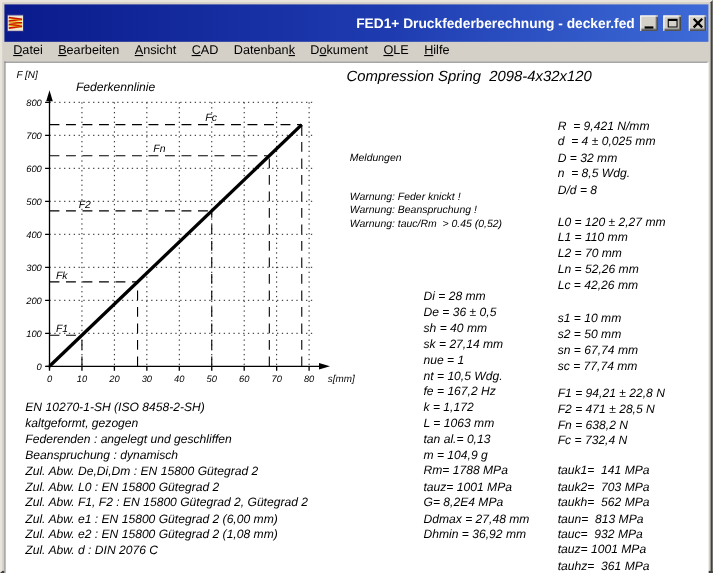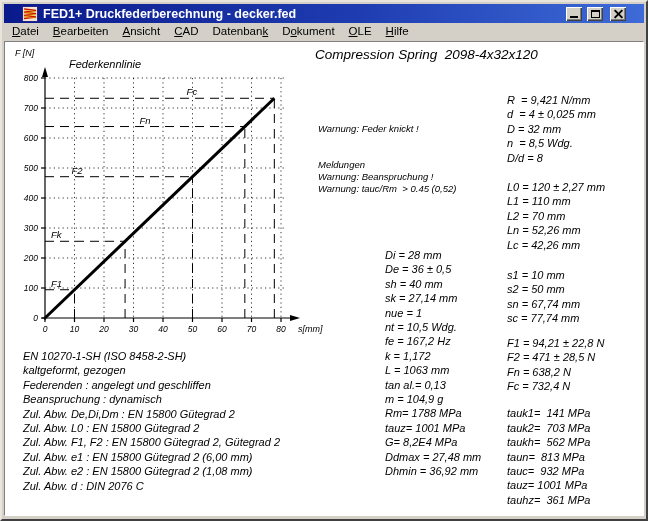--- a/index.html
+++ b/index.html
@@ -1,21 +1,21 @@
 <!DOCTYPE html>
 <html><head>
 <meta charset="utf-8">
 <style>
   html,body{margin:0;padding:0;background:#c0c0c0;}
   .window{position:relative;width:648px;height:521px;box-sizing:border-box;background:#d4d0c8;
     border-top:2px solid #e9e5dd;border-left:2px solid #e9e5dd;
     border-right:2px solid #404040;border-bottom:2px solid #404040;
     font-family:"Liberation Sans",sans-serif;}
-  .titlebar{height:19px;margin:2px 2px 0;background:linear-gradient(90deg,#0a1a8c 0%,#1e3cb0 55%,#3e6bd8 100%);
-    display:flex;align-items:center;gap:3px;padding:0 18px;}
+  .titlebar{height:34px;margin:2px 2px 0;background:linear-gradient(90deg,#0a1a8c 0%,#1e3cb0 55%,#3e6bd8 100%);
+    display:flex;align-items:center;gap:3px;padding:0 2px;text-align:right;}
   .app-icon{width:16px;height:16px;display:inline-block;flex:0 0 auto;}
   .title{flex:1;color:#fff;font-weight:bold;font-size:12.5px;white-space:nowrap;overflow:hidden;padding-left:2px;}
   .winbtn{width:16px;height:14px;background:#d4d0c8;border:0;padding:0;margin:0 0 0 2px;
     box-shadow:inset 1px 1px 0 #ffffff,inset -1px -1px 0 #404040,inset -2px -2px 0 #808080;
     display:flex;align-items:center;justify-content:center;cursor:default;}
   .winbtn.close{margin-left:4px;}
   .glyph-min{width:8px;height:2px;background:#000;margin-top:7px;}
   .glyph-max{width:9px;height:8px;border:1px solid #000;border-top-width:2px;box-sizing:border-box;}
   .glyph-close{position:relative;width:9px;height:9px;}
   .glyph-close::before,.glyph-close::after{content:"";position:absolute;left:-1px;top:3.5px;width:11px;height:2px;background:#000;}
@@ -159,22 +159,22 @@
         <text x="33" y="39" text-anchor="end" class="tick">800</text>
         <polyline points="40,276 269.33299999999997,56.28" class="series"></polyline>
         <text x="64" y="26" class="ctitle">Federkennlinie</text>
         <text x="10" y="14" class="clabel">F [N]</text>
         <text x="293" y="290" class="clabel">s[mm]</text>
       </svg>
 
     <div class="doc header-title">Compression Spring  2098-4x32x120</div>
 
     <div class="doc messages">
-      <div class="line">Warnung: Feder knickt !</div>
-    <div class="line">Meldungen</div><div class="line">Warnung: Beanspruchung !</div><div class="line">Warnung: tauc/Rm  &gt; 0.45 (0,52)</div></div>
+      <div class="line">Meldungen</div>
+    <div class="line">Warnung: Feder knickt !</div><div class="line">Warnung: Beanspruchung !</div><div class="line">Warnung: tauc/Rm  &gt; 0.45 (0,52)</div></div>
 
     <div class="doc midcol"><div class="line">Di = 28 mm</div><div class="line">De = 36 ± 0,5</div><div class="line">sh = 40 mm</div><div class="line">sk = 27,14 mm</div><div class="line">nue = 1</div><div class="line">nt = 10,5 Wdg.</div><div class="line">fe = 167,2 Hz</div><div class="line">k = 1,172</div><div class="line">L = 1063 mm</div><div class="line">tan al.= 0,13</div><div class="line">m = 104,9 g</div><div class="line">Rm= 1788 MPa</div><div class="line">tauz= 1001 MPa</div><div class="line">G= 8,2E4 MPa</div><div class="line">Ddmax = 27,48 mm</div><div class="line">Dhmin = 36,92 mm</div></div>
 
     <div class="doc rightcol"><div class="rc-group g0"><div class="line">R  = 9,421 N/mm</div><div class="line">d  = 4 ± 0,025 mm</div><div class="line">D = 32 mm</div><div class="line">n  = 8,5 Wdg.</div><div class="line">D/d = 8</div></div><div class="rc-group g1"><div class="line">L0 = 120 ± 2,27 mm</div><div class="line">L1 = 110 mm</div><div class="line">L2 = 70 mm</div><div class="line">Ln = 52,26 mm</div><div class="line">Lc = 42,26 mm</div></div><div class="rc-group g2"><div class="line">s1 = 10 mm</div><div class="line">s2 = 50 mm</div><div class="line">sn = 67,74 mm</div><div class="line">sc = 77,74 mm</div></div><div class="rc-group g3"><div class="line">F1 = 94,21 ± 22,8 N</div><div class="line">F2 = 471 ± 28,5 N</div><div class="line">Fn = 638,2 N</div><div class="line">Fc = 732,4 N</div></div><div class="rc-group g4"><div class="line">tauk1=  141 MPa</div><div class="line">tauk2=  703 MPa</div><div class="line">taukh=  562 MPa</div><div class="line">taun=  813 MPa</div><div class="line">tauc=  932 MPa</div><div class="line">tauz= 1001 MPa</div><div class="line">tauhz=  361 MPa</div></div></div>
 
     <div class="doc notes"><div class="line">EN 10270-1-SH (ISO 8458-2-SH)</div><div class="line">kaltgeformt, gezogen</div><div class="line">Federenden : angelegt und geschliffen</div><div class="line">Beanspruchung : dynamisch</div><div class="line">Zul. Abw. De,Di,Dm : EN 15800 Gütegrad 2</div><div class="line">Zul. Abw. L0 : EN 15800 Gütegrad 2</div><div class="line">Zul. Abw. F1, F2 : EN 15800 Gütegrad 2, Gütegrad 2</div><div class="line">Zul. Abw. e1 : EN 15800 Gütegrad 2 (6,00 mm)</div><div class="line">Zul. Abw. e2 : EN 15800 Gütegrad 2 (1,08 mm)</div><div class="line">Zul. Abw. d : DIN 2076 C</div></div>
   </div>
 </div>
 
 </body></html>

